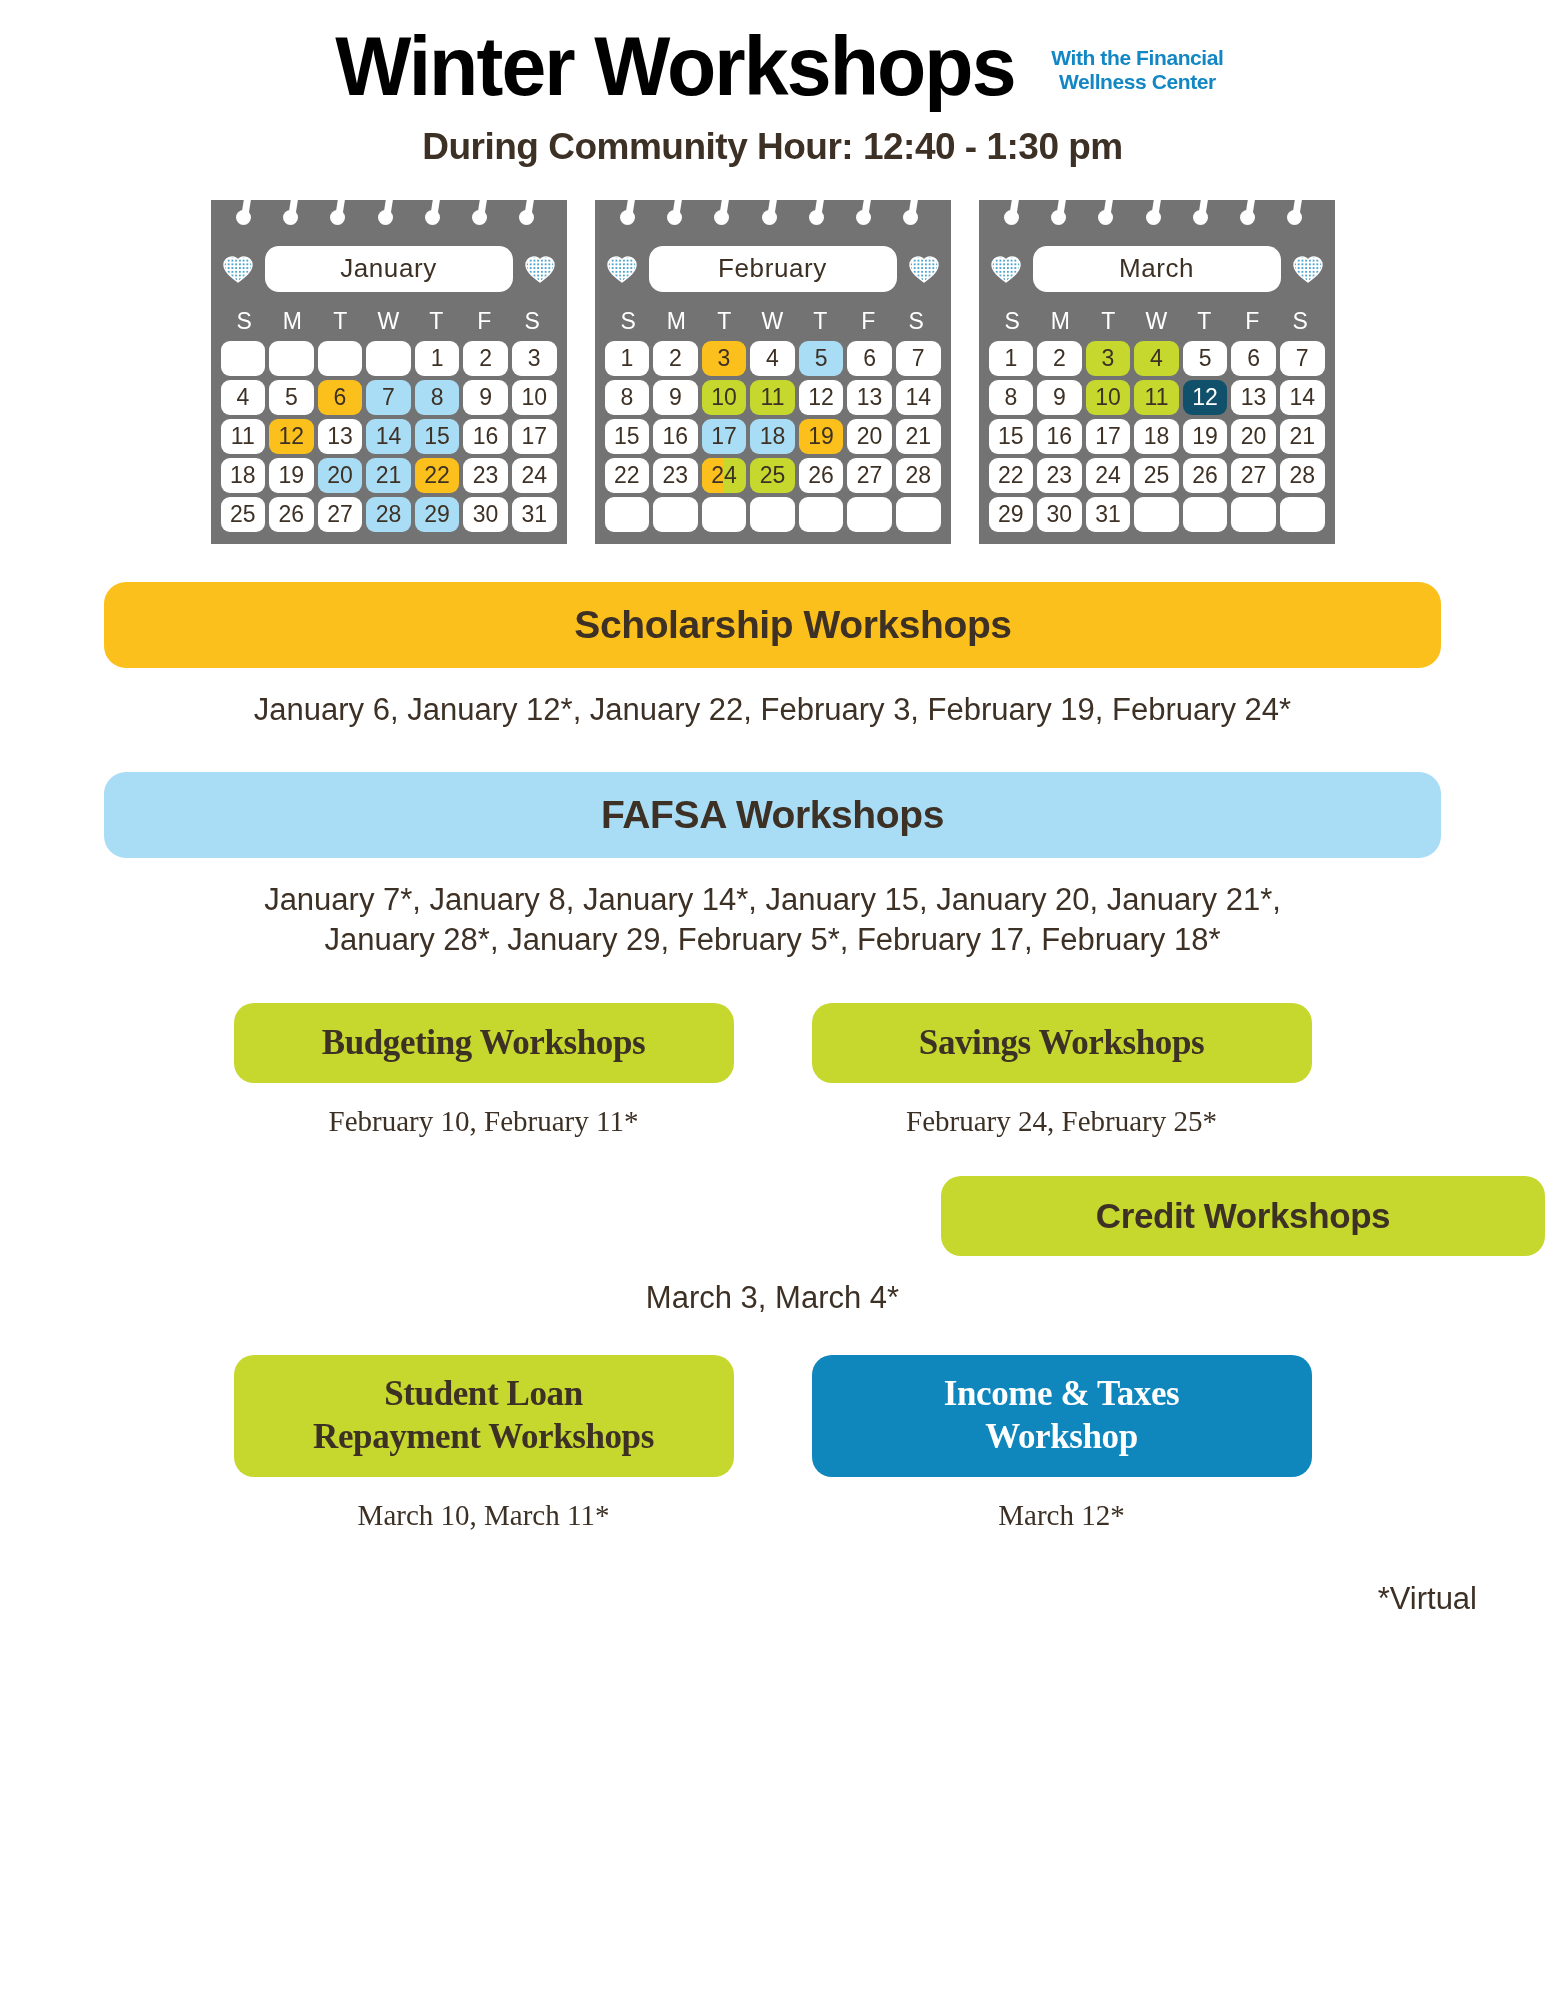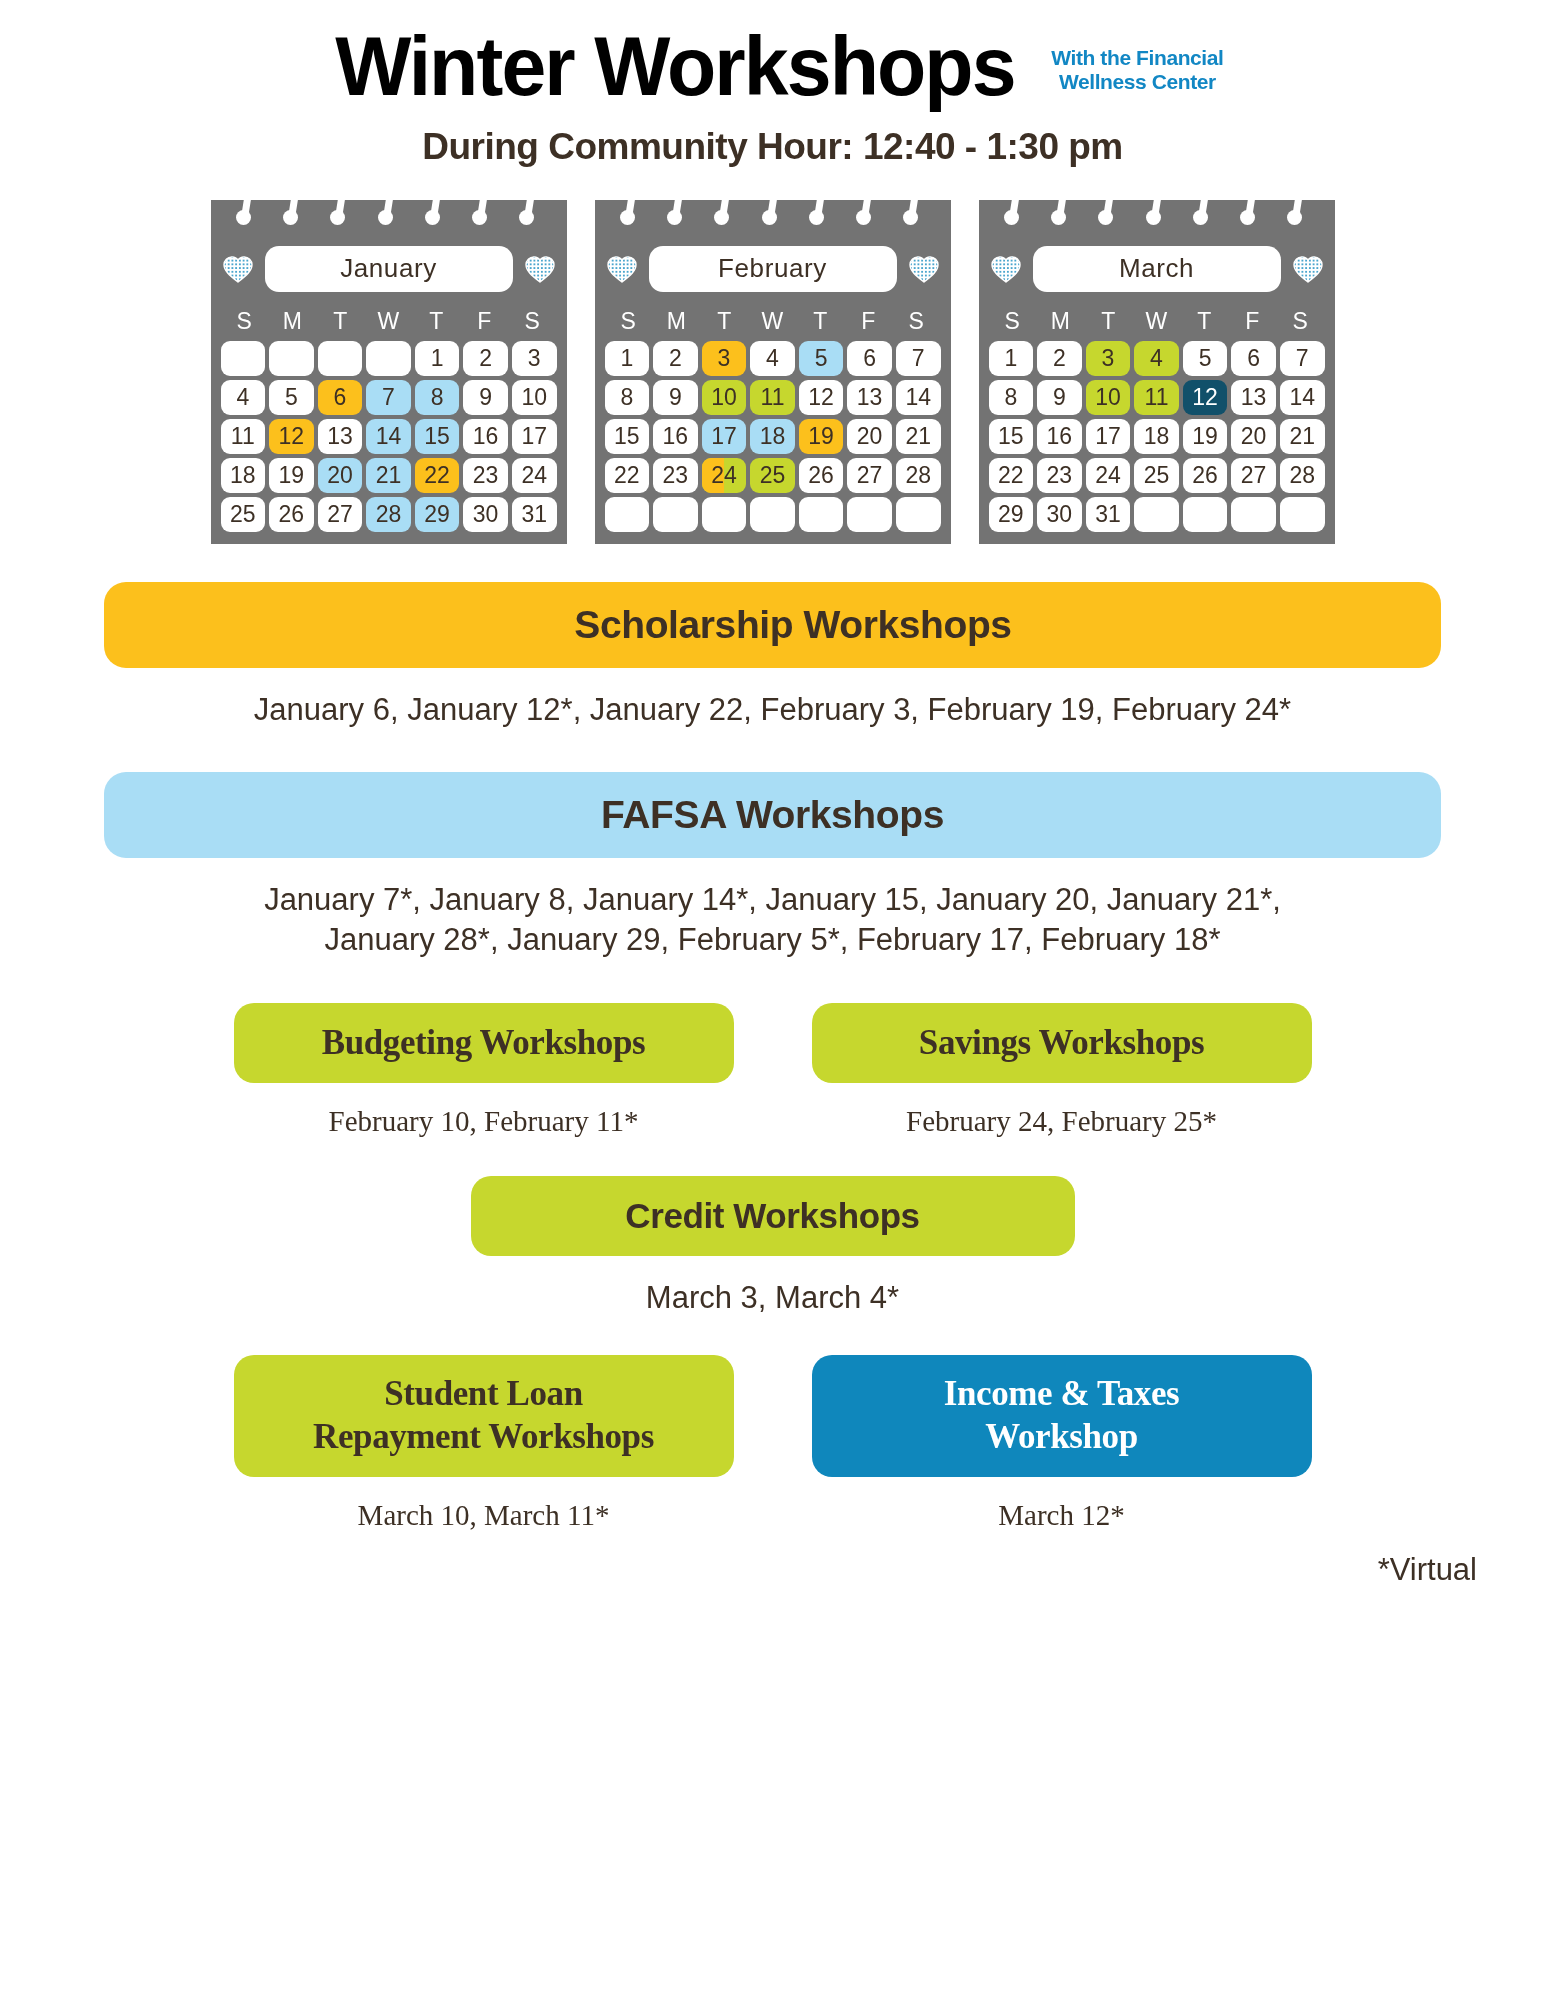--- a/index.html
+++ b/index.html
@@ -216,33 +216,33 @@
   .band-half2 {
     height: 122px;
     font-size: 35px;
     border-radius: 20px;
     line-height: 1.22;
   }
   .col .dates { margin-top: 20px; padding: 0; font-size: 29px; }
 
   .center-band-wrap {
     display: flex;
-    justify-content: center;
+    justify-content: flex-end;
   }
   .band-credit {
     width: 604px;
     height: 80px;
     font-size: 35px;
     border-radius: 20px;
   }
 
   .virtual-note {
     text-align: right;
     padding-right: 68px;
-    margin-top: 18px;
+    margin-top: 47px;
     font-size: 31px;
     color: #3d3025;
   }
 </style>
 </head>
 <body>
 
 <div class="header">
   <div class="title-row">
     <div class="main-title">Winter Workshops</div>

